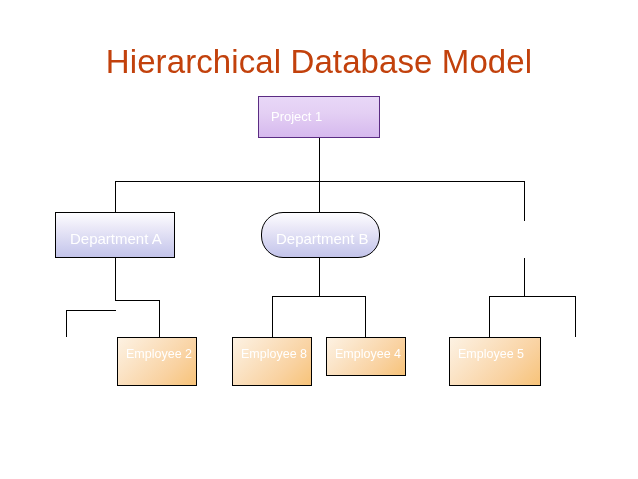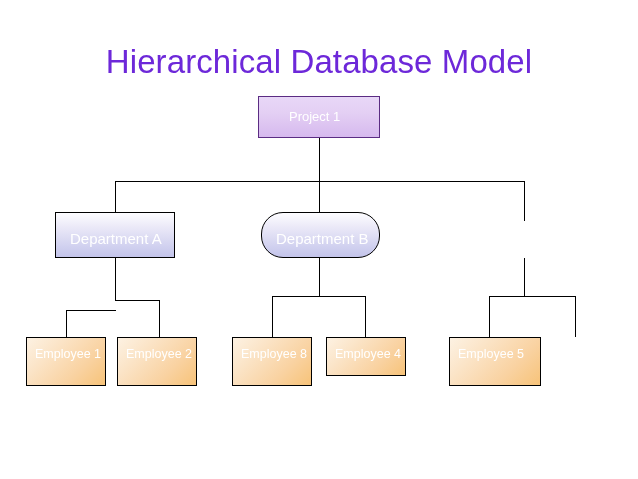--- a/index.html
+++ b/index.html
@@ -23,21 +23,21 @@
   #title {
     position: absolute;
     left: 0;
     top: 42px;
     width: 638px;
     text-align: center;
     font-size: 33px;
     line-height: 40px;
     font-weight: 400;
     letter-spacing: 0.1px;
-    color: #6d28d9;
+    color: #c2410c;
     white-space: nowrap;
   }
 
   
   .node {
     position: absolute;
     box-sizing: border-box;
     color: #ffffff;
     overflow: hidden;
   }
@@ -47,21 +47,21 @@
   }
 
   
   .node-root {
     border: 1px solid #5b2c83;
     background: linear-gradient(to bottom, #e8d7f7 0%, #e4d0f4 38%, #d6b9ee 100%);
   }
   .node-root .node-label {
     font-size: 13px;
     line-height: 15px;
-    padding: 12px 0 0 30px;
+    padding: 12px 0 0 12px;
     text-align: left;
   }
 
   
   .node-dept {
     border: 1px solid #000000;
     background: linear-gradient(to bottom, #fdfdff 0%, #eceaf8 30%, #d3d3f0 72%, #c3c4ea 100%);
   }
   .node-dept .node-label {
     font-size: 15px;
@@ -132,23 +132,20 @@
 
   <div class="node node-dept" style="left:55px; top:212px; width:120px; height:46px;">
     <span class="node-label">Department A</span>
   </div>
 
   <div class="node node-dept" style="left:261px; top:212px; width:119px; height:46px;border-radius:22px;">
     <span class="node-label">Department B</span>
   </div>
 
 
-  <div class="node node-emp" style="left:26px; top:337px; width:80px; height:49px;">
-    <span class="node-label">Employee 1</span>
-  </div>
 
   <div class="node node-emp" style="left:117px; top:337px; width:80px; height:49px;">
     <span class="node-label">Employee 2</span>
   </div>
 
   <div class="node node-emp" style="left:232px; top:337px; width:80px; height:49px;">
     <span class="node-label">Employee 8</span>
   </div>
 
   <div class="node node-emp" style="left:326px; top:337px; width:80px; height:39px;">

